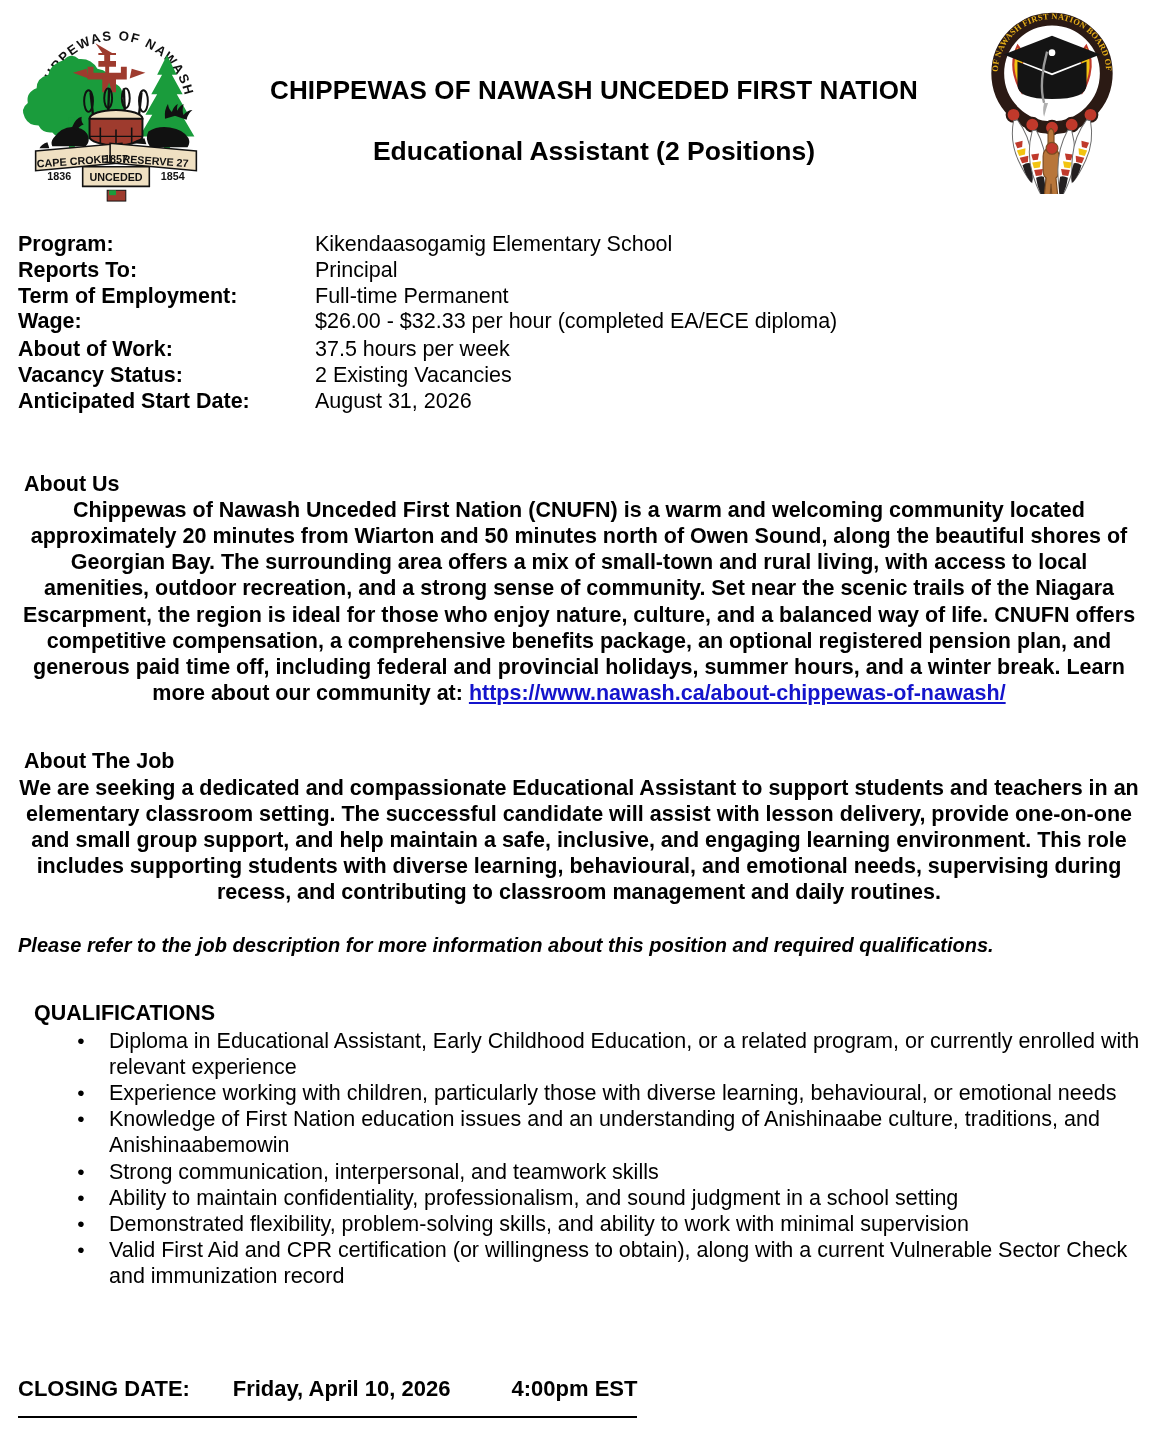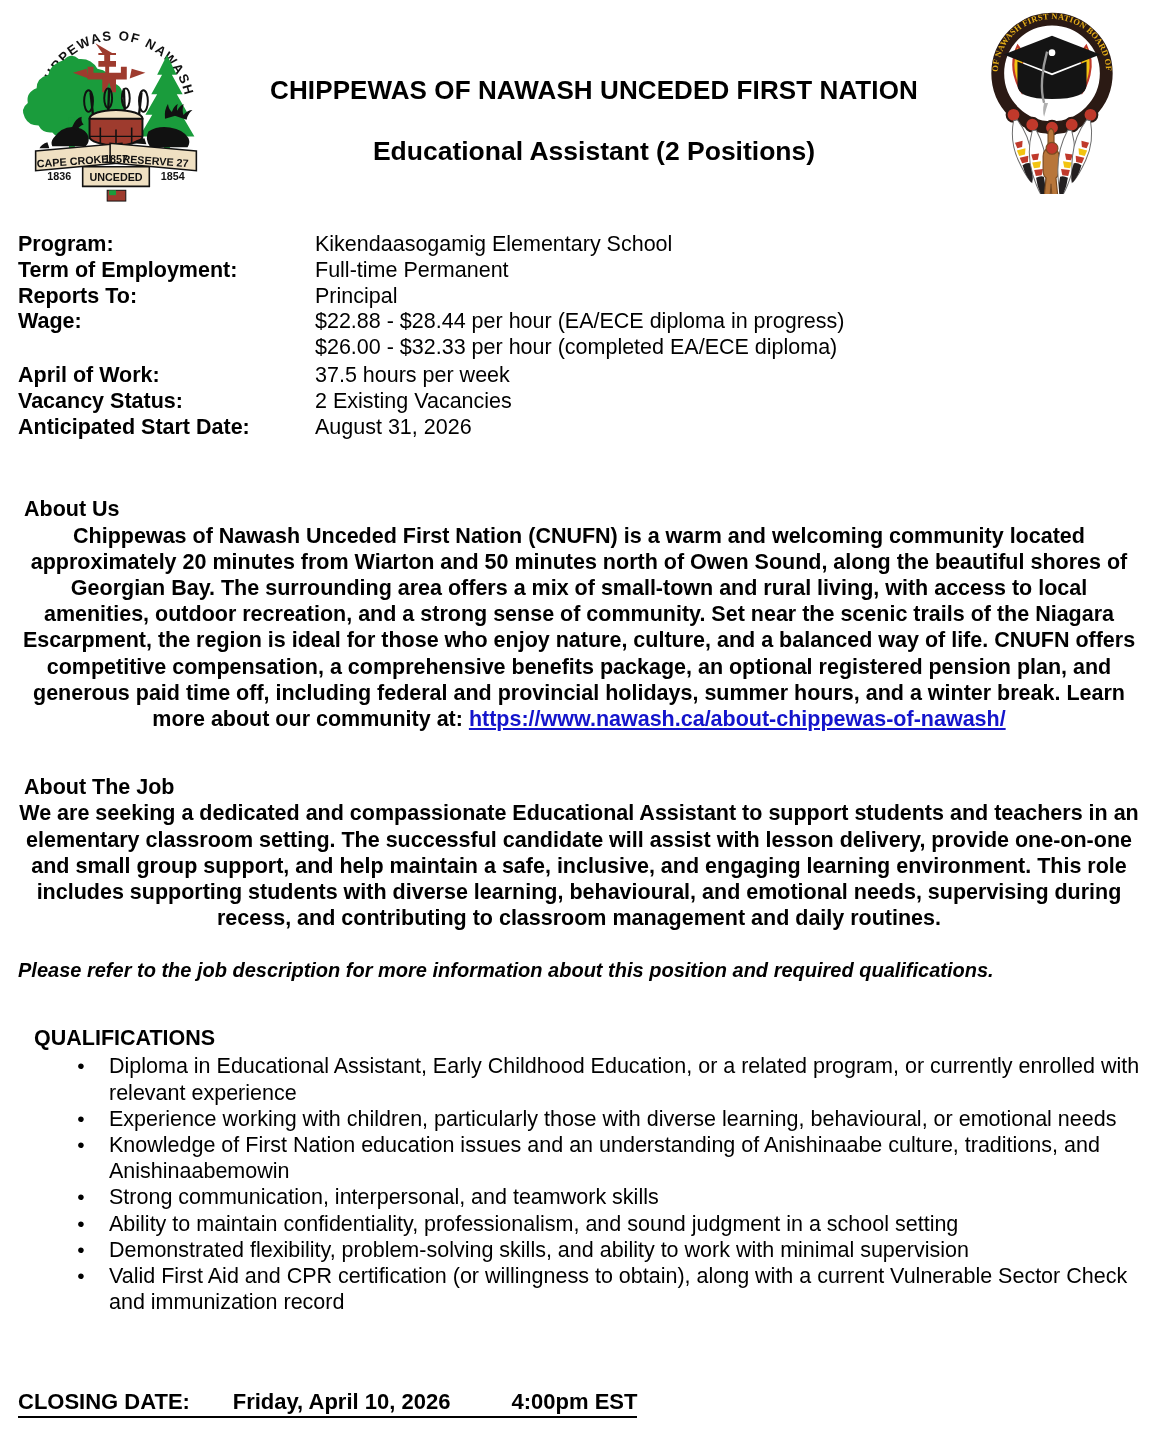--- a/index.html
+++ b/index.html
@@ -65,20 +65,21 @@
   }
 
   
   .details {
     margin-top: 20px;
     font-size: 21.5px;
     line-height: 25.8px;
   }
   .details-row {
     display: flex;
+    align-items: flex-end;
   }
   .details-label {
     width: 297px;
     flex: 0 0 297px;
     font-weight: bold;
   }
   .details-value {
     flex: 1 1 auto;
   }
   .details-value .subline {
@@ -148,21 +149,21 @@
 
   
   .closing {
     position: absolute;
     left: 18px;
     bottom: 18px;
     font-size: 22px;
     font-weight: bold;
     line-height: 26px;
     border-bottom: 2.5px solid #000;
-    padding-bottom: 1px;
+    padding-bottom: 14px;
     white-space: pre;
   }
 
   svg { display: block; }
 </style>
 </head>
 <body>
 
 <div class="page">
 
@@ -346,41 +347,40 @@
   </div>
 
   <div class="details">
 
     <div class="details-row">
       <div class="details-label">Program:</div>
       <div class="details-value">Kikendaasogamig Elementary School</div>
     </div>
 
     <div class="details-row">
+      <div class="details-label">Reports To:</div>
+      <div class="details-value">Principal</div>
+    </div>
+
+    <div class="details-row">
       <div class="details-label">Term of Employment:</div>
       <div class="details-value">Full-time Permanent</div>
     </div>
 
     <div class="details-row">
-      <div class="details-label">Reports To:</div>
-      <div class="details-value">Principal</div>
-    </div>
-
-    <div class="details-row">
       <div class="details-label">Wage:</div>
       <div class="details-value">
-        <span class="subline">$22.88 - $28.44 per hour (EA/ECE diploma in progress)</span>
         <span class="subline">$26.00 - $32.33 per hour (completed EA/ECE diploma)</span>
       </div>
     </div>
 
     <div class="details-gap"></div>
 
     <div class="details-row">
-      <div class="details-label">April of Work:</div>
+      <div class="details-label">About of Work:</div>
       <div class="details-value">37.5 hours per week</div>
     </div>
 
     <div class="details-row">
       <div class="details-label">Vacancy Status:</div>
       <div class="details-value">2 Existing Vacancies</div>
     </div>
 
     <div class="details-row">
       <div class="details-label">Anticipated Start Date:</div>

